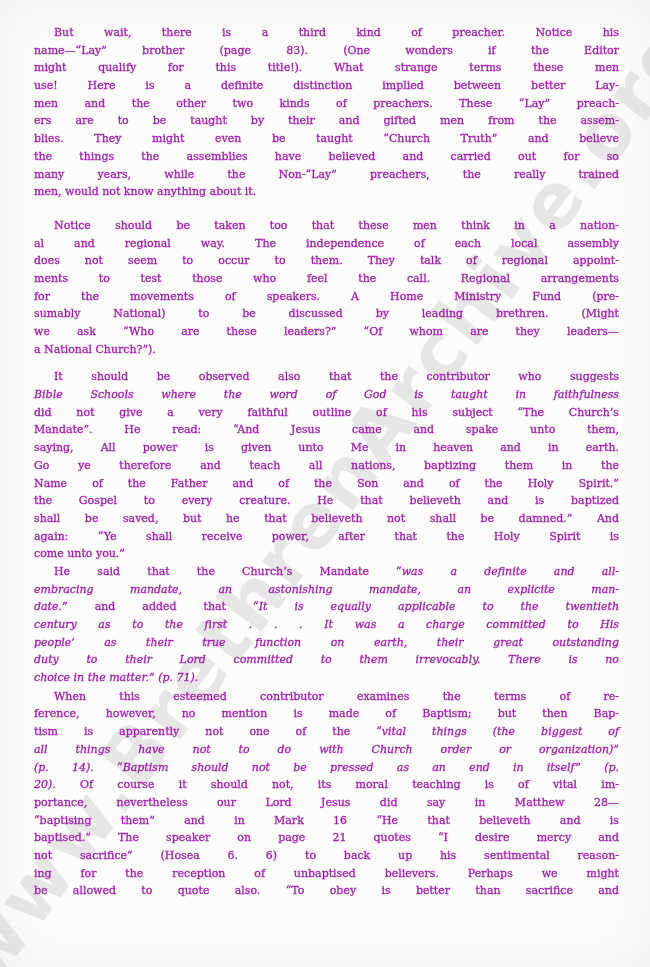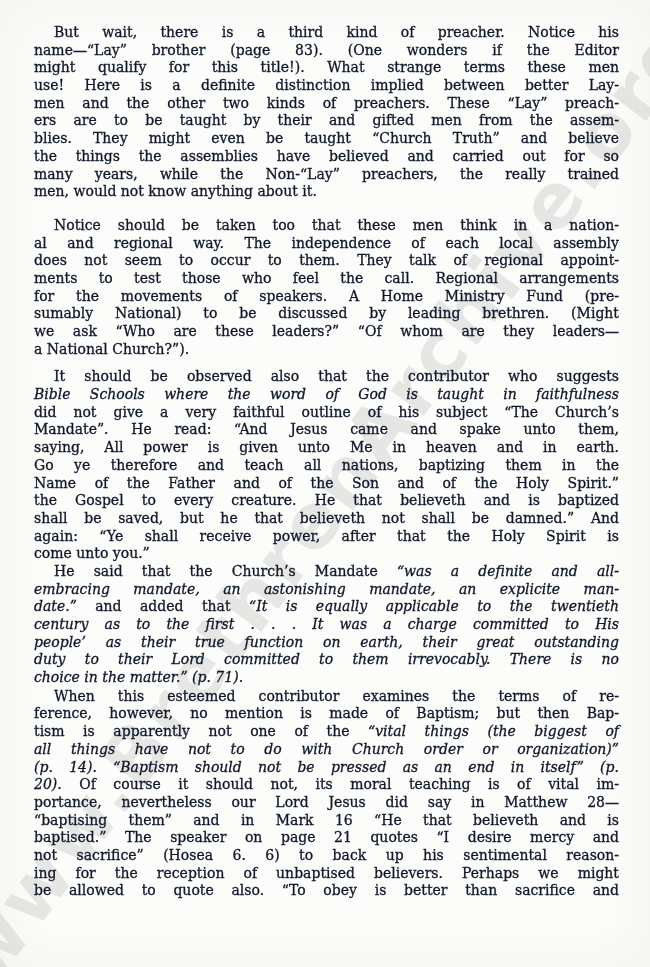--- a/index.html
+++ b/index.html
@@ -24,23 +24,23 @@
     font-weight: bold;
     font-size: 76px;
     letter-spacing: 3px;
     color: rgba(110, 110, 108, 0.15);
     pointer-events: none;
   }
   .text-block {
     position: absolute;
     left: 34px; top: 24px;
     width: 585px;
-    font-size: 14px;
+    font-size: 11px;
     line-height: 17.7px;
-    color: #0f172a;
+    color: #a21caf;
     -webkit-text-stroke: 0.3px;
   }
   .line {
     text-align: justify;
     text-align-last: justify;
     text-justify: inter-word;
     height: 17.7px;
     white-space: nowrap; 
   }
   .line { white-space: normal; } 

